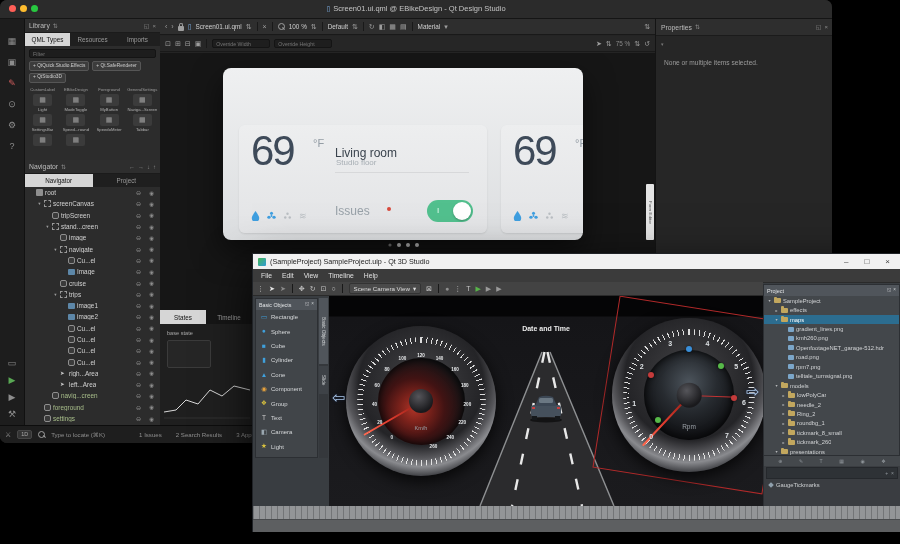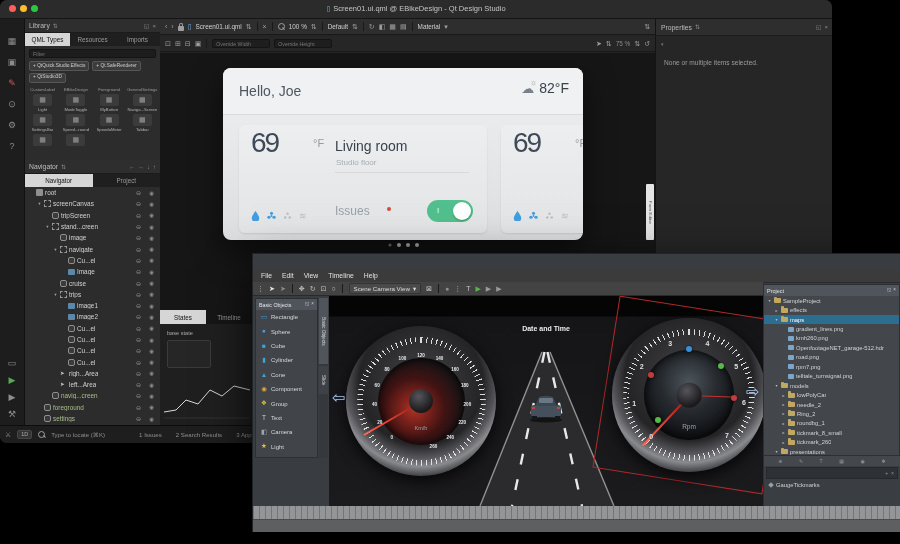--- a/index.html
+++ b/index.html
@@ -74,23 +74,23 @@
   .home-head{position:absolute;left:0;top:0;right:0;height:46px;background:#f0f1f2;border-bottom:1px solid #dadbdc}
   .greeting{position:absolute;left:16px;top:15px;font-size:14px;color:#4d5762}
   .weather{position:absolute;right:14px;top:12px;display:flex;align-items:center;gap:5px}
   .w-cloud{font-size:13px;color:#78828c;position:relative;line-height:1}
   .w-sun{position:absolute;font-size:8px;color:#97a1ab;right:-3px;top:-3px}
   .w-temp{font-size:14px;color:#3a434d}
   .card{position:absolute;top:57px;height:108px;border-radius:6px;background:linear-gradient(#edeeef,#e3e4e6);
         box-shadow:0 1px 2px rgba(0,0,0,.10)}
   .card1{left:16px;width:248px}
   .card2{left:278px;width:150px}
-  .big-temp{position:absolute;left:12px;top:2px;font-size:28px;color:#3e4a59;letter-spacing:-2px}
+  .big-temp{position:absolute;left:12px;top:2px;font-size:42px;color:#3e4a59;letter-spacing:-2px}
   .big-unit{position:absolute;left:74px;top:12px;font-size:11px;color:#949da5}
-  .room-name{position:absolute;left:96px;top:13px;font-size:14px;color:#39424c}
+  .room-name{position:absolute;left:96px;top:21px;font-size:12px;color:#39424c}
   .room-floor{position:absolute;left:97px;top:33px;font-size:8px;color:#a7aeb4}
   .room-div{position:absolute;left:96px;top:47px;width:134px;height:1px;background:#d7d8da}
   .icon-row{position:absolute;left:12px;bottom:12px;display:flex;gap:7px;align-items:center}
   .hicon{width:9px;height:10px;display:block}
   .waves-g{font-size:9px;color:#b9bec2;line-height:1}
   .ctl-label{position:absolute;left:96px;bottom:15px;font-size:12px;color:#98a1a8}
   .alert-dot{position:absolute;left:148px;bottom:22px;width:4px;height:4px;border-radius:50%;background:#d94a3c}
   .toggle{position:absolute;right:14px;bottom:11px;width:46px;height:22px;border-radius:11px;background:#52c08e}
   .toggle-knob{position:absolute;right:2px;top:2px;width:18px;height:18px;border-radius:50%;background:#fff;
                box-shadow:0 1px 2px rgba(0,0,0,.25)}
@@ -509,27 +509,20 @@
       <span class="flex1"></span>
       <span class="tb-ic">➤</span>
       <span class="tb-ic">⇅</span>
       <span class="tb-text tb-dim">75 %</span>
       <span class="tb-ic">⇅</span>
       <span class="tb-ic">↺</span>
     </div>
 
     <div class="canvas">
       <div class="home">
-        <div class="home-head">
-          <span class="greeting">Hello, Joe</span>
-          <span class="weather">
-            <span class="w-cloud"><span>☁</span><span class="w-sun">☼</span></span>
-            <span class="w-temp">82°F</span>
-          </span>
-        </div>
 
         <div class="card card1">
           <span class="big-temp">69</span>
           <span class="big-unit">°F</span>
           <span class="room-name">Living room</span>
           <span class="room-floor">Studio floor</span>
           <span class="room-div"></span>
           <span class="icon-row">
             <svg class="hicon" viewBox="0 0 10 12">
                 <path d="M5 0 C5 0 9.5 6 9.5 8.4 A4.5 4.5 0 0 1 0.5 8.4 C0.5 6 5 0 5 0 Z" fill="#3f9fe0"></path>
@@ -624,20 +617,29 @@
       <span class="kit-badge">1D</span>
       <span class="icon-search"></span>
       <span class="st-item">Type to locate (⌘K)</span>
       <span class="st-item" style="margin-left:28px">1 Issues</span>
       <span class="st-item" style="margin-left:8px">2 Search Results</span>
       <span class="st-item" style="margin-left:8px">3 Application Output</span>
     </div>
   </div>
 
   <div id="s3d">
+    <div class="s3d-titlebar">
+      <span class="app-ic"></span>
+      <span class="s3d-title">(SampleProject) SampleProject.uip - Qt 3D Studio</span>
+      <span class="win-controls">
+        <span class="wc">–</span>
+        <span class="wc">□</span>
+        <span class="wc">×</span>
+      </span>
+    </div>
     <div class="s3d-menubar">
       <span>File</span>
       <span>Edit</span>
       <span>View</span>
       <span>Timeline</span>
       <span>Help</span>
     </div>
     <div class="s3d-toolbar">
       <span id="s3d-tb-left" style="display:flex;gap:5px;align-items:center">
           <span class="s3-ic">⋮</span>

